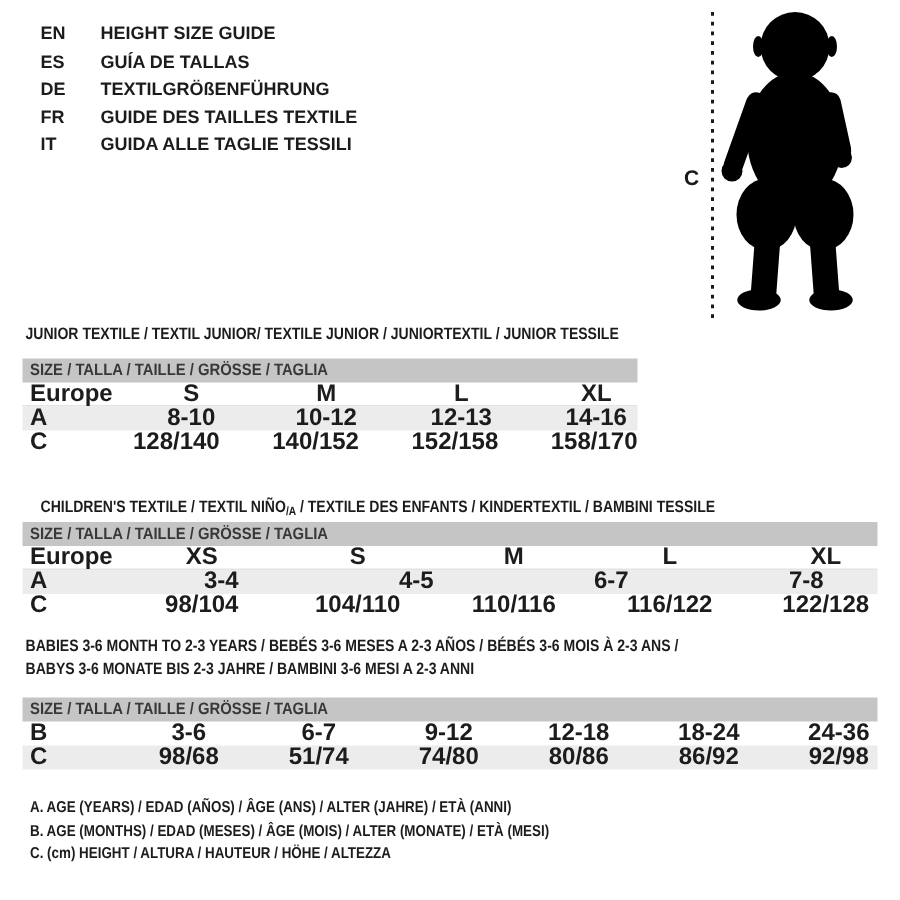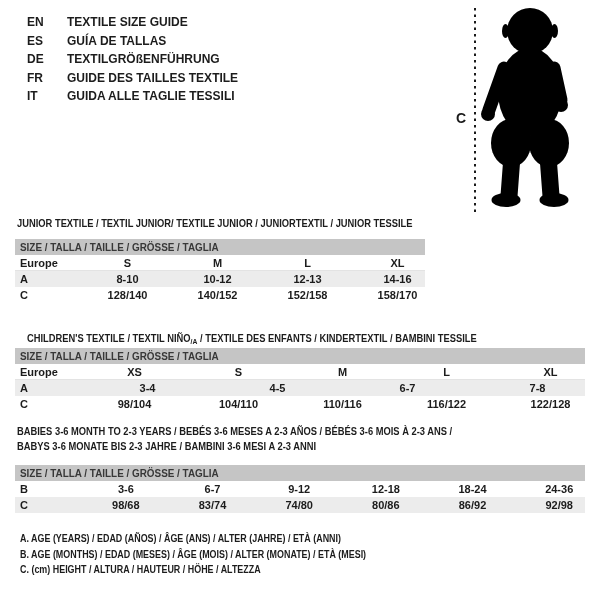--- a/index.html
+++ b/index.html
@@ -26,37 +26,37 @@
   
   .sec-title{left:17px;font-size:11px;white-space:nowrap;}
   .title-sub{font-size:8px;vertical-align:-2px;}
 
   
   .size-table{left:15px;}
   .w-junior{width:410px;}
   .w-wide{width:570px;}
   .bar{height:16px;line-height:16px;background:var(--bar,#c5c5c5);color:#383838;
        font-size:11px;padding-left:5px;box-sizing:border-box;}
-  .trow{display:flex;height:16px;line-height:16px;font-size:11px;gap:35px;}
+  .trow{display:flex;height:16px;line-height:16px;font-size:16px;gap:35px;}
   .trow .lbl{width:50px;padding-left:5px;box-sizing:border-box;}
   .trow .cell{flex:1;text-align:center;}
   .row-europe{border-bottom:1px solid #e3e3e3;box-sizing:border-box;}
   .shaded{background:var(--shade,#ececec);}
 
   
   .legend{left:20px;top:531px;font-size:10.5px;}
   .legend-line{height:15.5px;line-height:15.5px;}
 </style>
 </head>
 <body style="--bar: #c5c5c5; --shade: #ececec; color: rgb(28, 28, 28);">
 
 <div class="abs lang-block">
   <div class="lang-row">
     <span class="lang-code">EN</span>
-    <span class="lang-text">TEXTILE SIZE GUIDE</span>
+    <span class="lang-text">HEIGHT SIZE GUIDE</span>
   </div>
   <div class="lang-row">
     <span class="lang-code">ES</span>
     <span class="lang-text">GUÍA DE TALLAS</span>
   </div>
   <div class="lang-row">
     <span class="lang-code">DE</span>
     <span class="lang-text">TEXTILGRÖßENFÜHRUNG</span>
   </div>
   <div class="lang-row">
@@ -165,21 +165,21 @@
     <span class="cell">3-6</span>
     <span class="cell">6-7</span>
     <span class="cell">9-12</span>
     <span class="cell">12-18</span>
     <span class="cell">18-24</span>
     <span class="cell">24-36</span>
   </div>
   <div class="trow shaded">
     <span class="lbl">C</span>
     <span class="cell">98/68</span>
-    <span class="cell">83/74</span>
+    <span class="cell">51/74</span>
     <span class="cell">74/80</span>
     <span class="cell">80/86</span>
     <span class="cell">86/92</span>
     <span class="cell">92/98</span>
   </div>
 </div>
 
 <div class="abs legend">
   <div class="legend-line">
     <span class="scx">A. AGE (YEARS) / EDAD (AÑOS) / ÂGE (ANS) / ALTER (JAHRE) / ETÀ (ANNI)</span>

